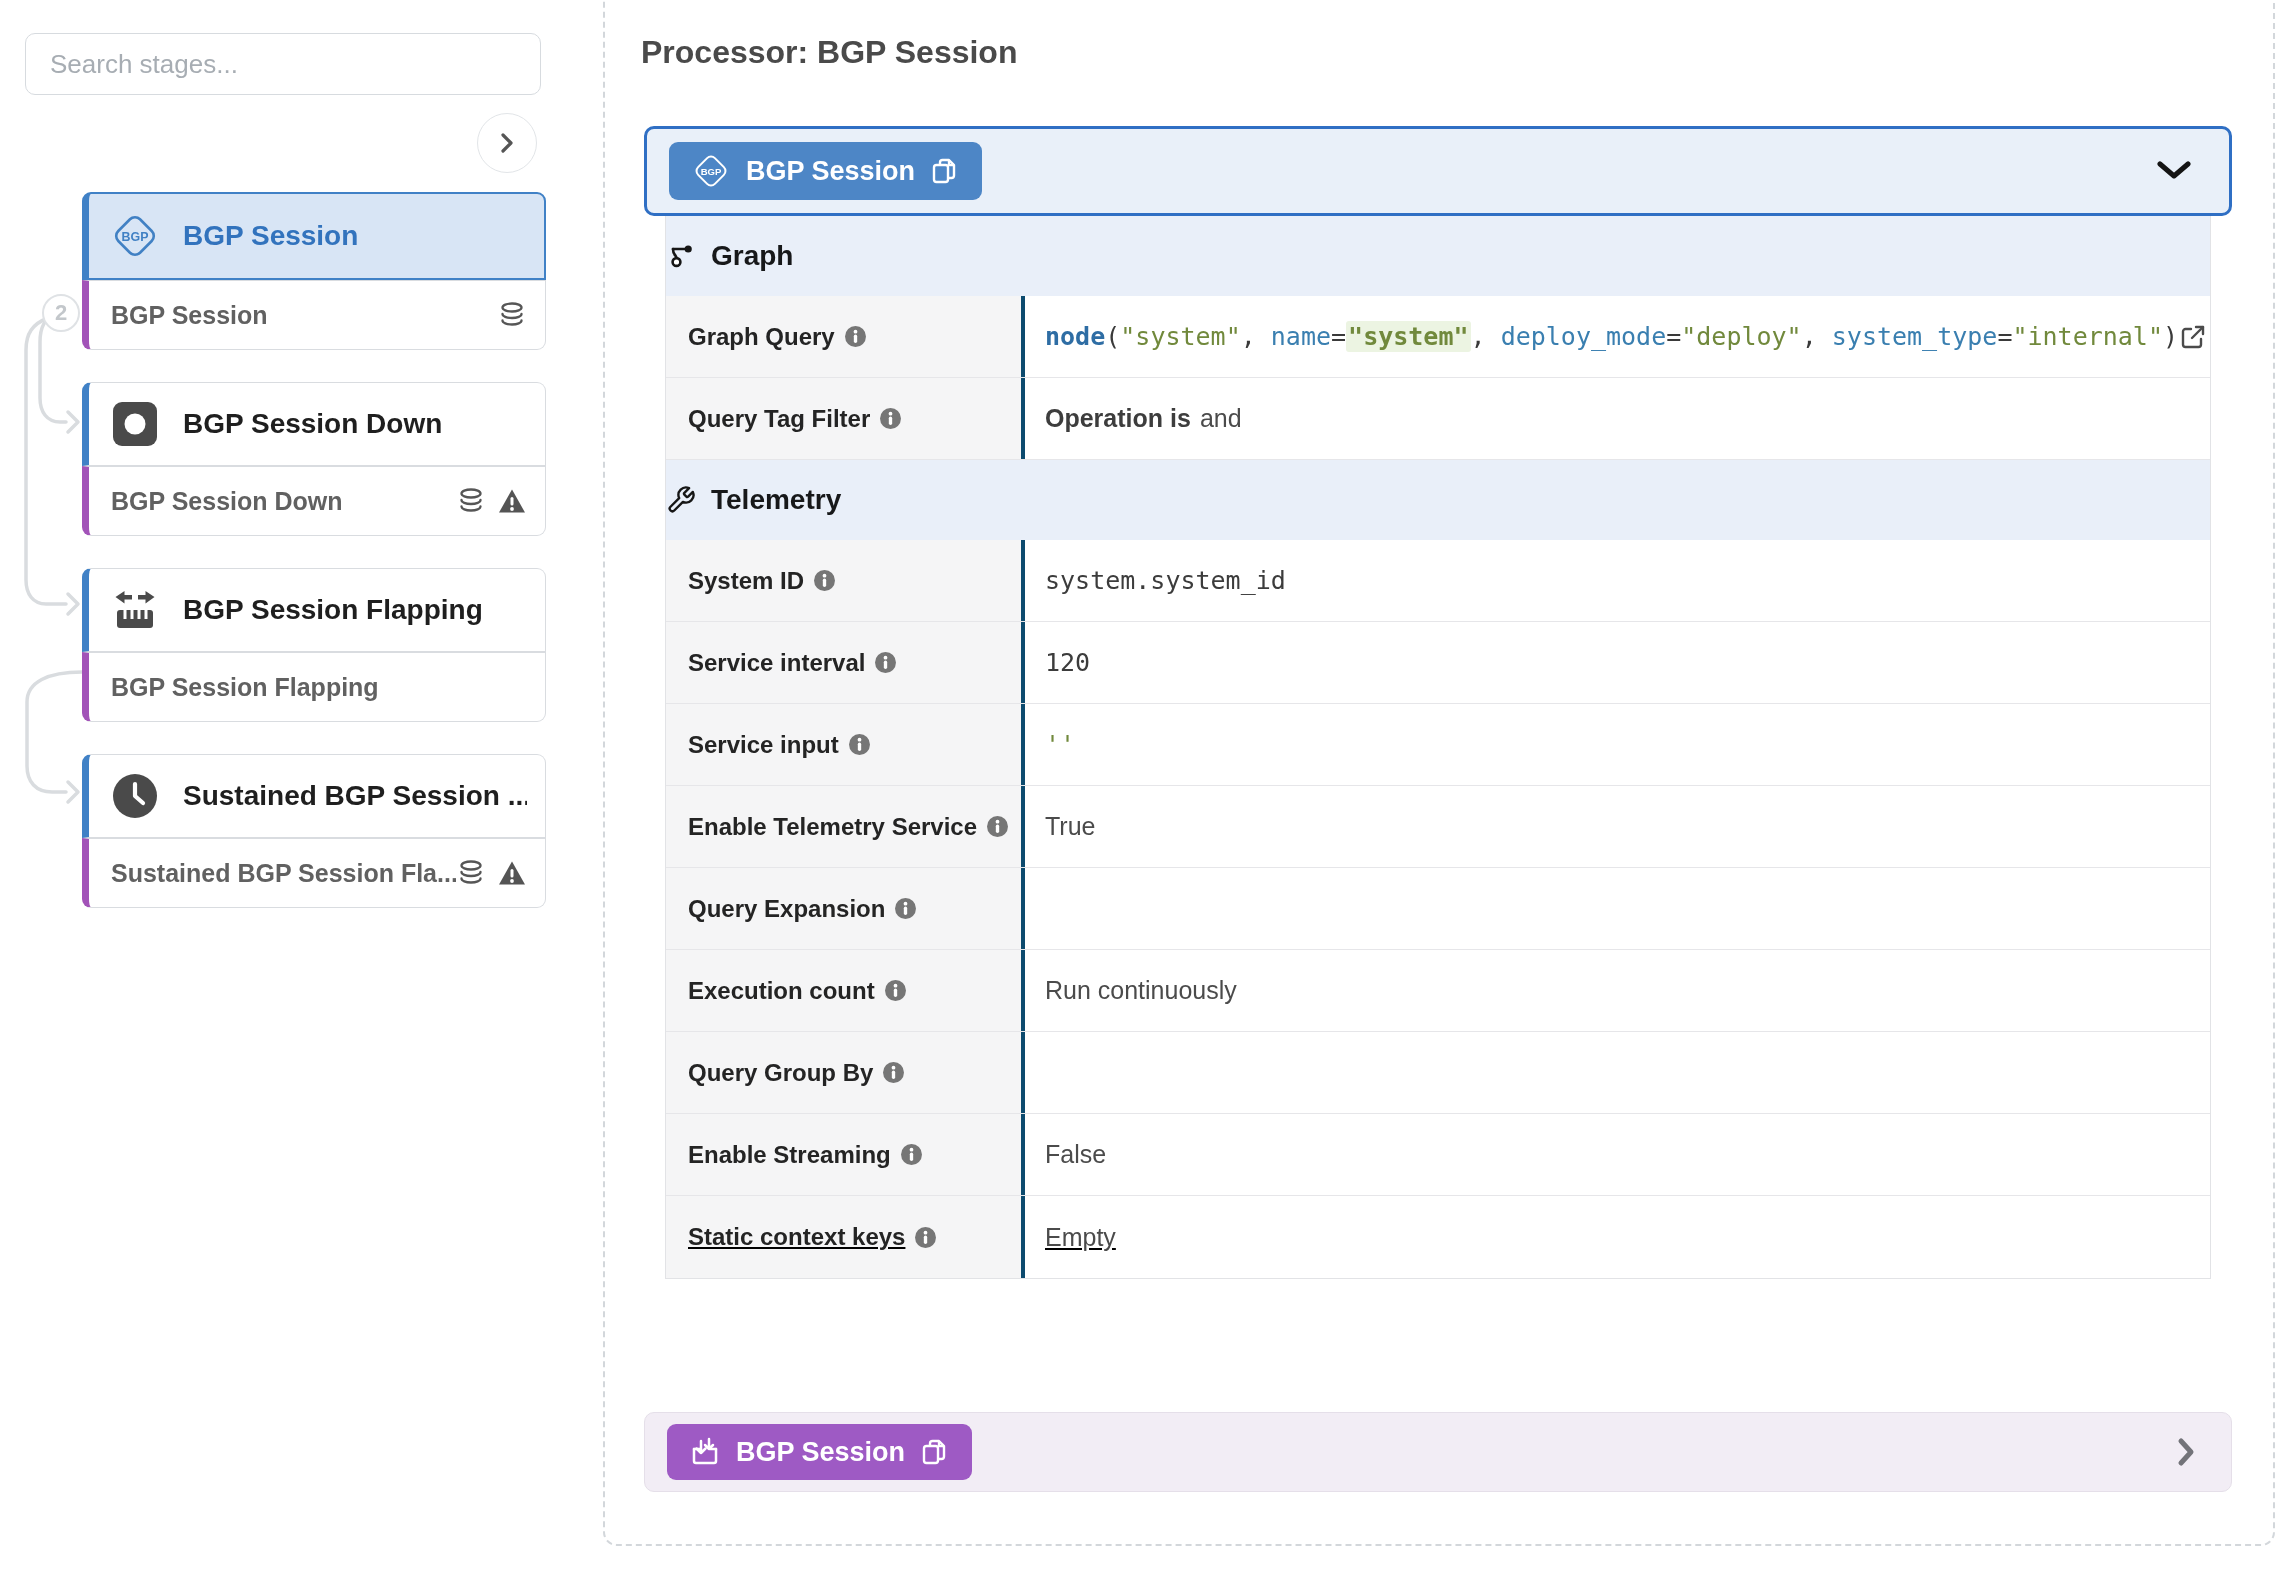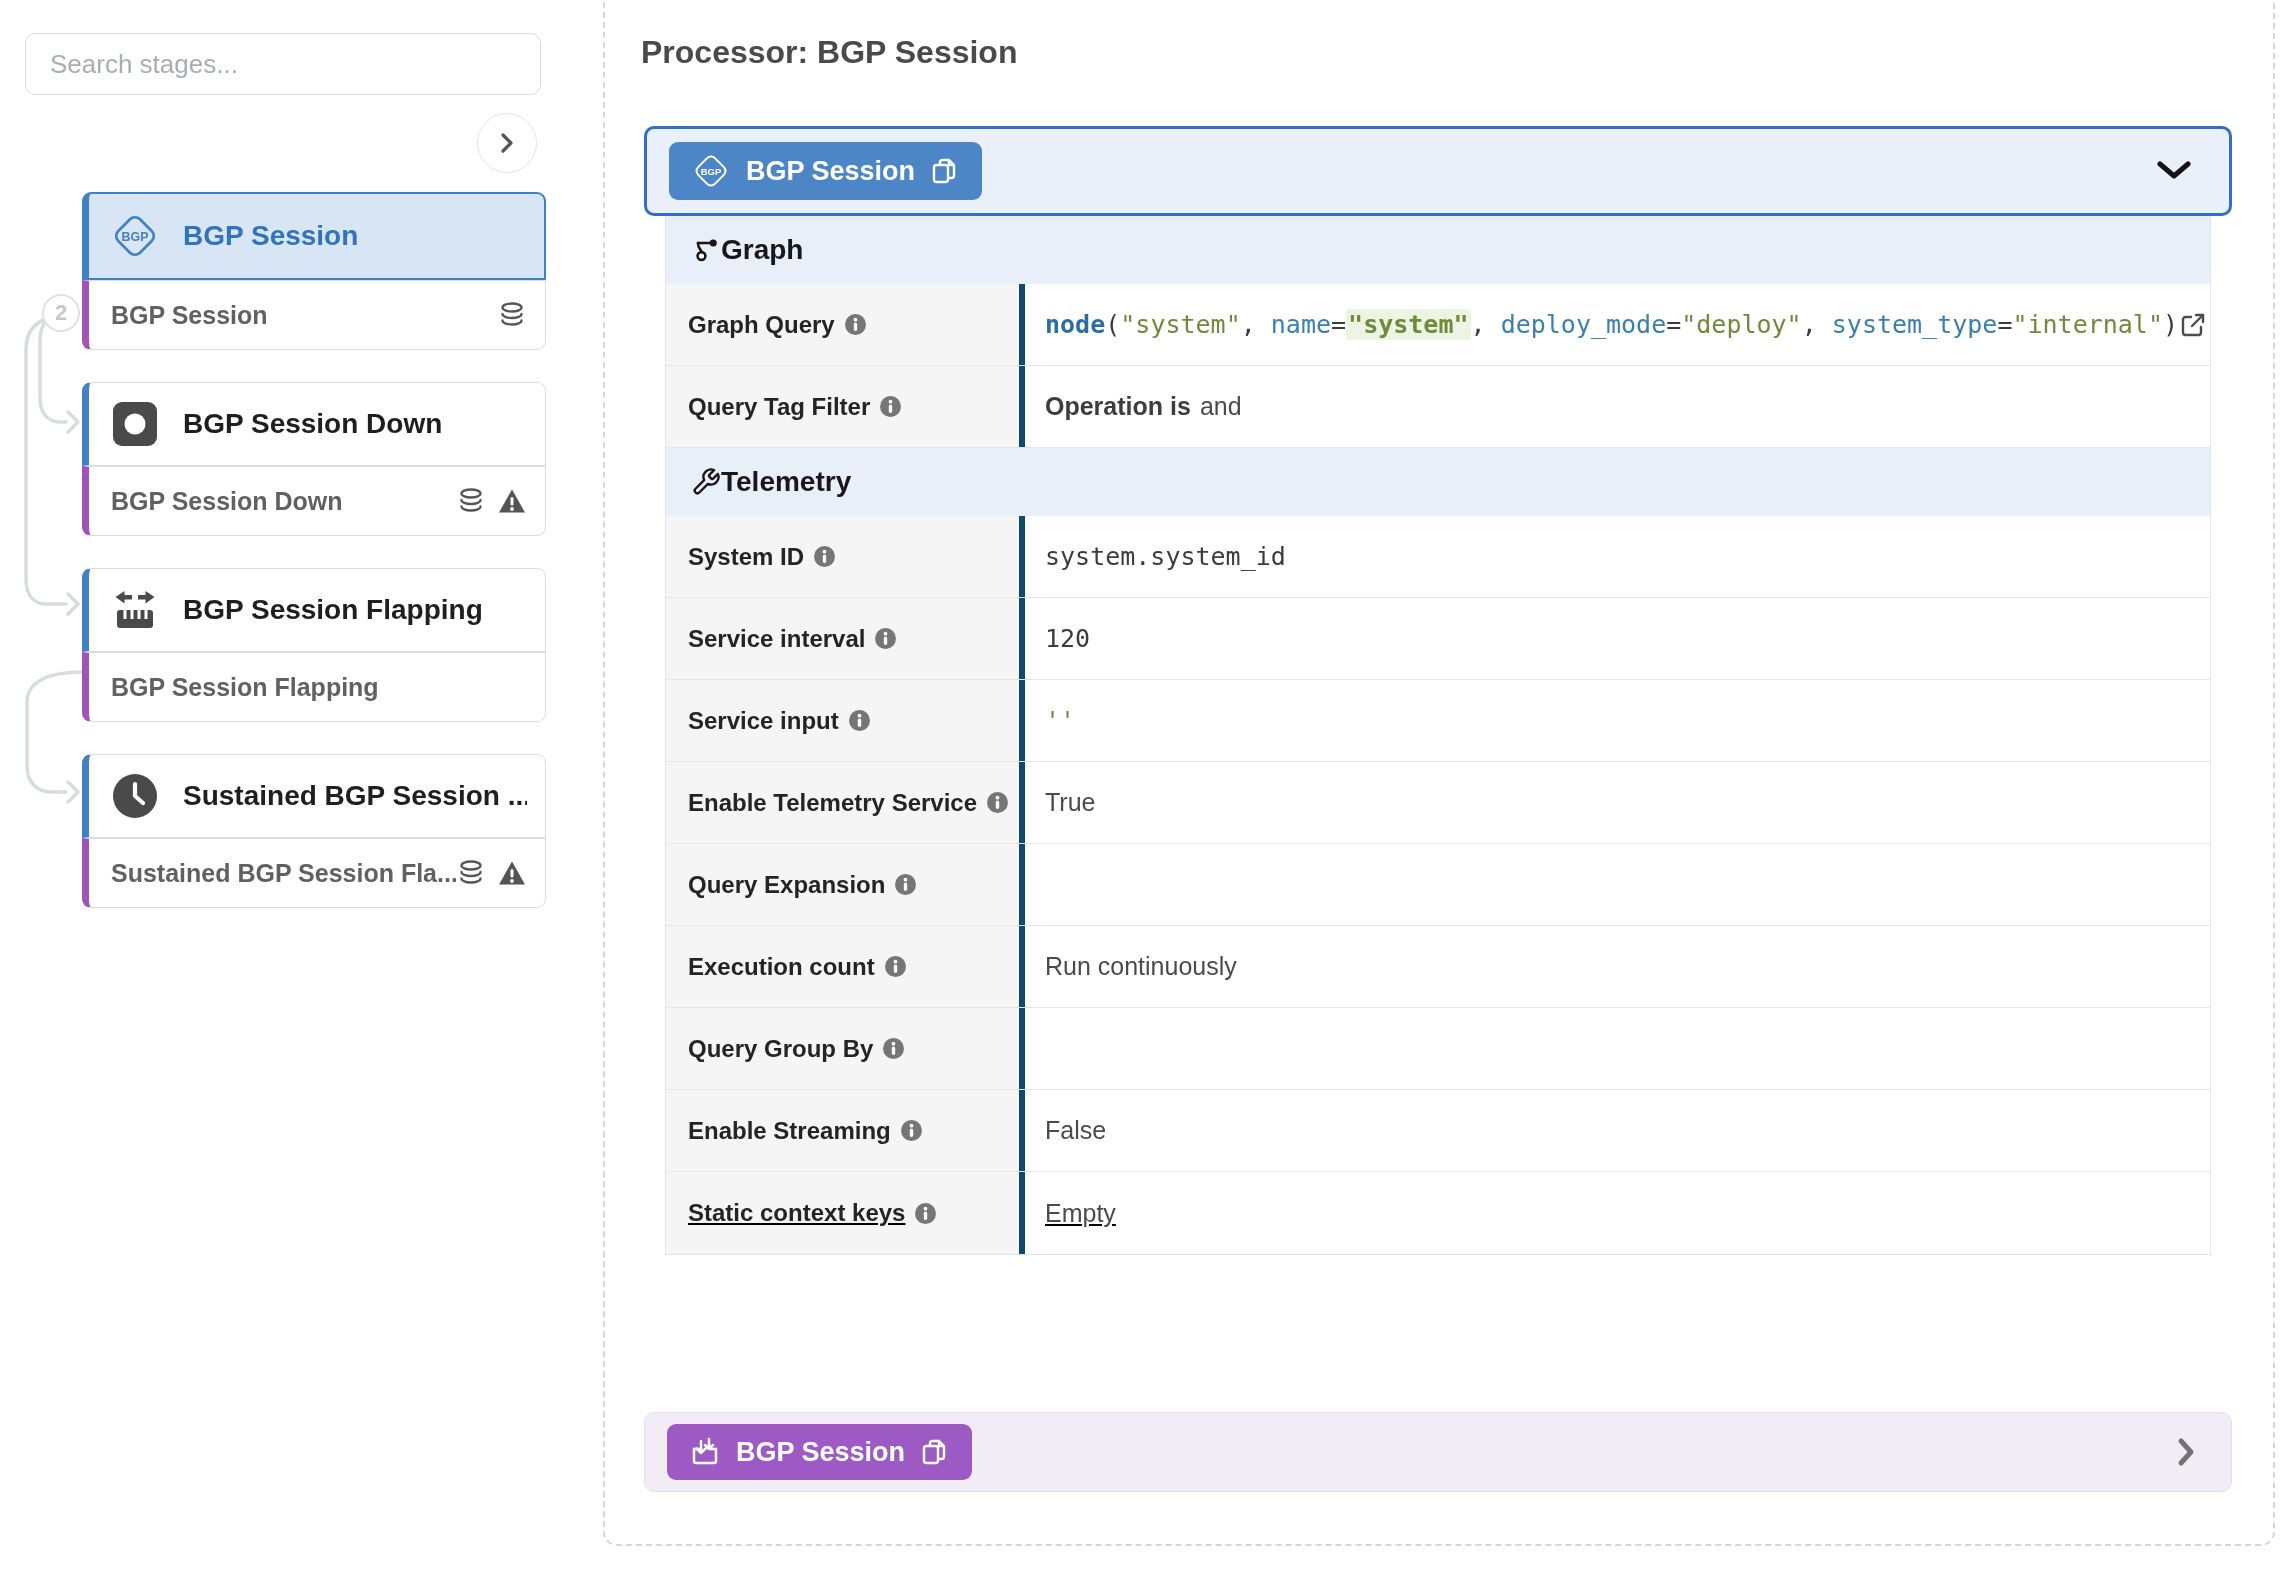--- a/index.html
+++ b/index.html
@@ -46,25 +46,25 @@
   .proc-header { position:absolute; left:644px; top:126px; width:1588px; height:90px;
     background:#e9f0f9; border:3px solid #2f6fc4; border-radius:10px;
     display:flex; align-items:center; justify-content:space-between; padding:0 38px 0 22px; }
   .chip { display:inline-flex; align-items:center; gap:15px; height:58px; padding:0 22px;
     border-radius:9px; color:#fff; font-size:27px; font-weight:700; cursor:pointer; }
   .chip-blue { background:#4d86c6; }
   .chip-purple { background:#9e5ac4; height:56px; }
 
   .proc-body { position:absolute; left:665px; top:216px; width:1546px;
     background:#fff; border:1px solid #e2e3e6; border-top:none; }
-  .sec-header { height:68px; background:#e9eff9; display:flex; align-items:center; 
-    padding-left:25px; font-size:28px; font-weight:700; color:#17181a; }
+  .sec-header { height:80px; background:#e9eff9; display:flex; align-items:center; gap:15px;
+    font-size:28px; font-weight:700; color:#17181a; }
   .prow { display:flex; height:82px; border-bottom:1px solid #e6e6e9; }
   .prow:last-child { border-bottom:none;text-decoration:underline; }
-  .plabel { width:359px; flex:0 0 359px; background:#f5f5f6; border-right:6px solid #0c4a6e;
+  .plabel { width:359px; flex:0 0 359px; background:#f5f5f6; border-right:4px solid #0c4a6e;
     display:flex; align-items:center; padding-left:22px; gap:9px;
     font-size:24px; font-weight:700; color:#242424; }
   .pvalue { flex:1; display:flex; align-items:center; padding:0 30px 0 20px;
     font-size:25px; color:#4b4b4b; }
   .pvalue.space { justify-content:space-between; }
   .mono { font-family:"DejaVu Sans Mono", monospace; font-size:25px; color:#3c3c3c; white-space:pre; }
   .mono-str { color:#71893c; }
   .qtf-bold { font-weight:700; color:#3d3d3d; }
   .qtf-rest { margin-left:9px; }
 

